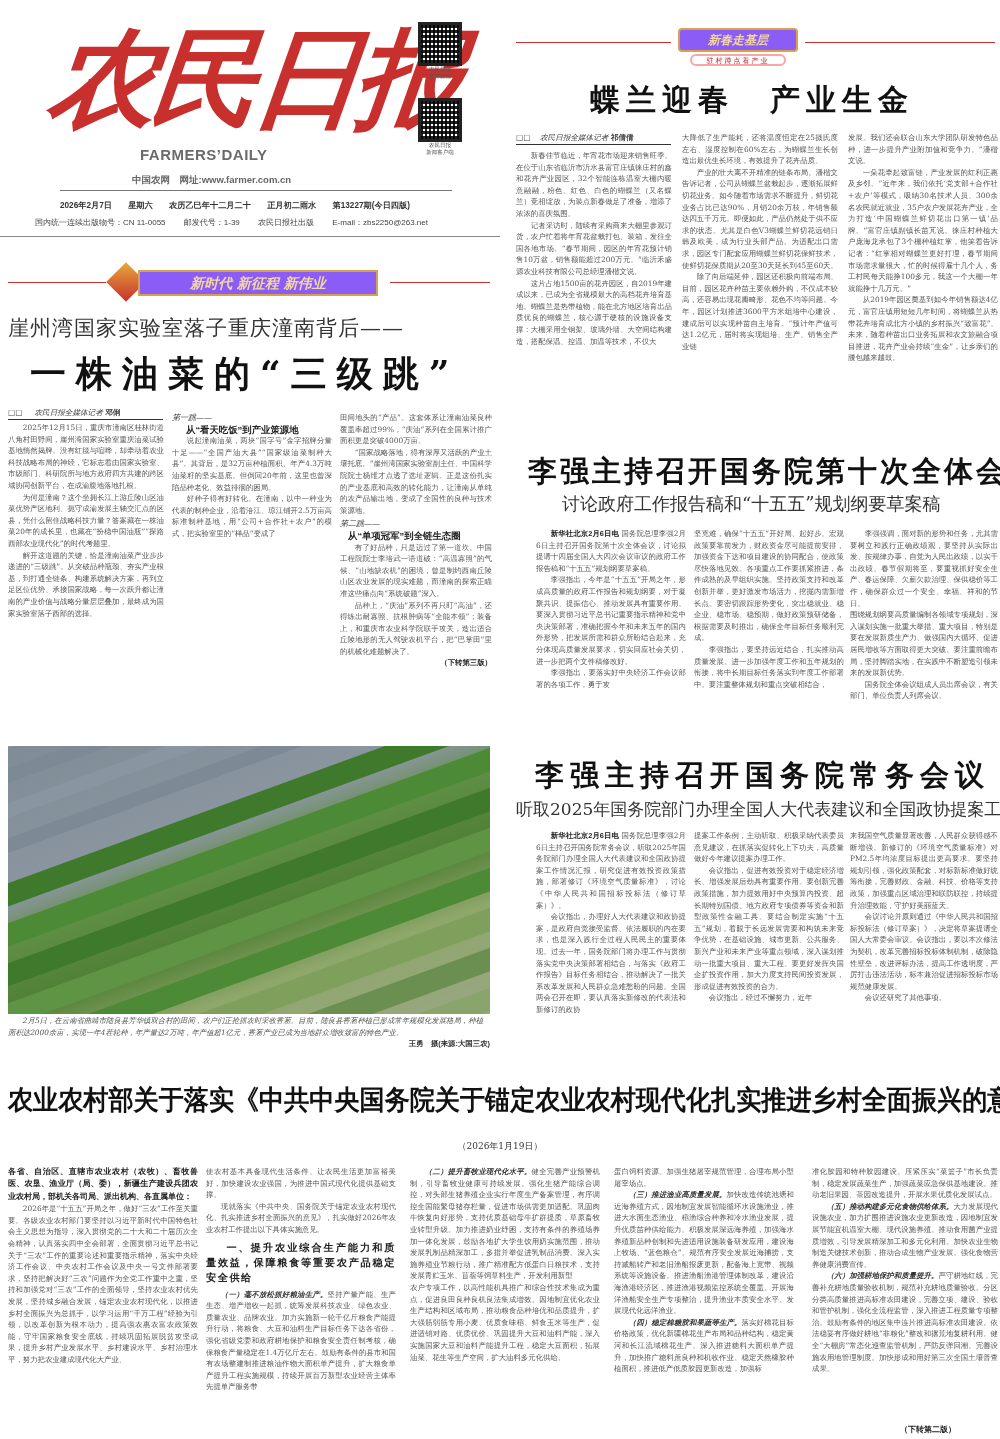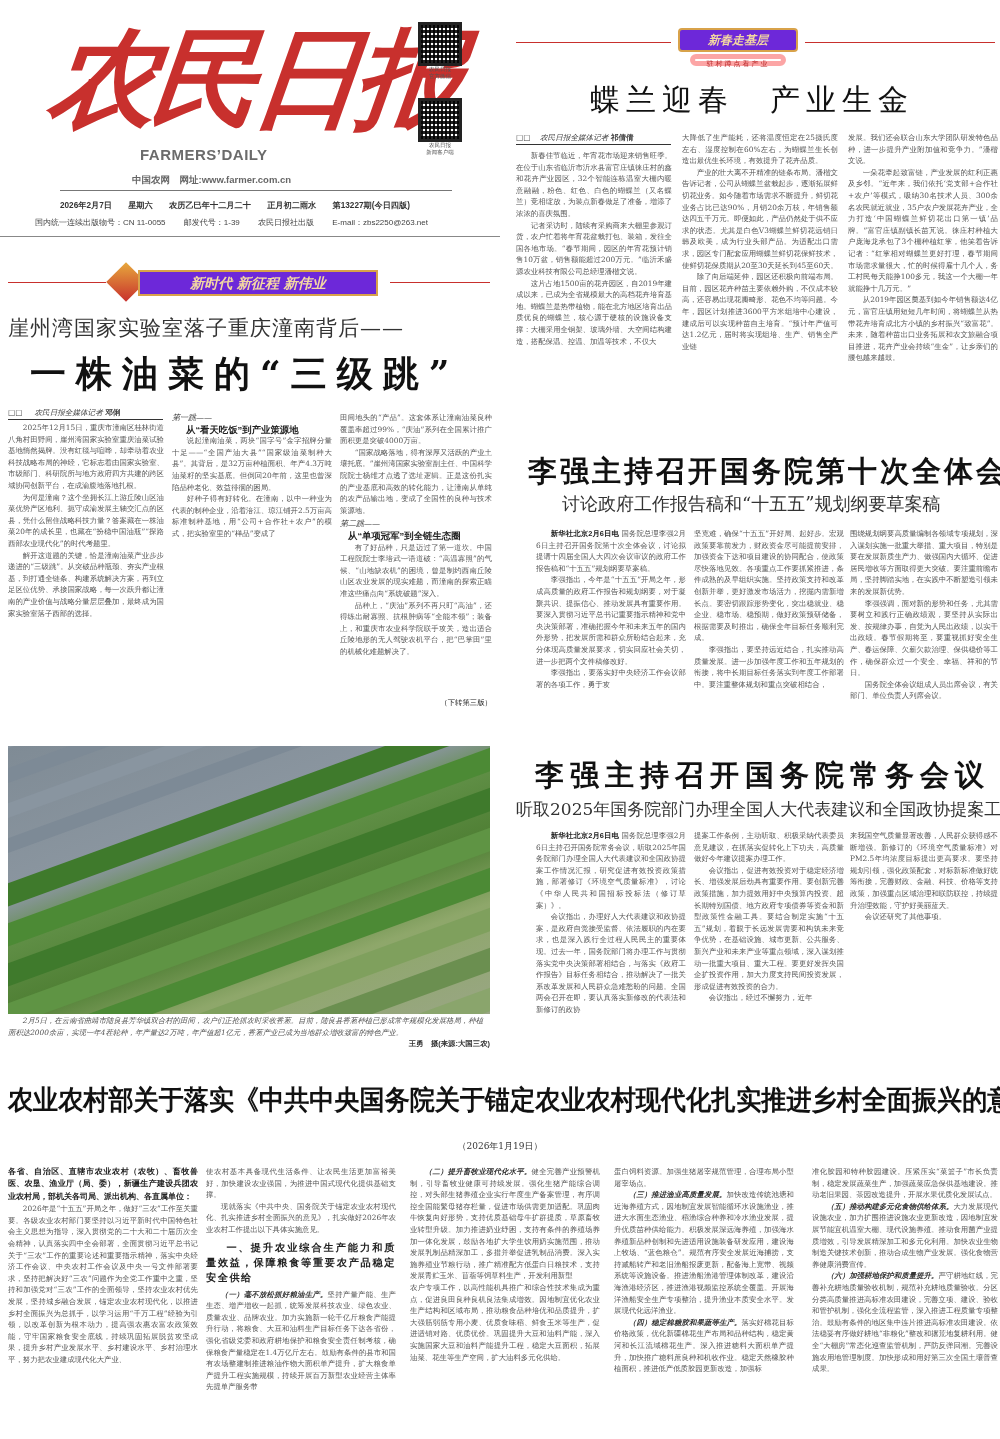--- a/index.html
+++ b/index.html
@@ -21,29 +21,29 @@
   .mast-info2 span { margin-right: 16px; }
   .mast-bottom-rule { left: 0; top: 236px; width: 500px; height: 1px; background: #888; }
   .qr { width: 44px; height: 44px; background:
       repeating-linear-gradient(90deg, #222 0 2px, #fff 2px 4px),
       repeating-linear-gradient(0deg, #222 0 3px, #fff 3px 5px);
       background-blend-mode: multiply; border: 3px solid #222; }
   .qr-label { font-family: "Liberation Sans", sans-serif; font-size: 5.5px; color: #555; text-align: center; line-height: 7px; width: 50px; }
 
   
   .banner-line { height: 1px; background: #c8302d; }
-  .banner-red { background: #6d28d9; color: #f3d7a2; font-style: italic; font-weight: bold; text-align: center; border: 2px solid #d8a24a; }
+  .banner-red { background: #8b5cf6; color: #f3d7a2; font-style: italic; font-weight: bold; text-align: center; border: 2px solid #d8a24a; }
 
   .hl-kicker { font-size: 21px; color: #333; letter-spacing: 1px; white-space: nowrap; }
   .hl-main { font-size: 36px; font-weight: bold; color: #111; letter-spacing: 10px; white-space: nowrap; }
   .byline { font-size: 7.6px; color: #444; border-bottom: 1px solid #333; padding-bottom: 1px; white-space: nowrap; font-style: italic; }
   .byline b { font-style: normal; }
   .sub-kicker { font-size: 8px; font-style: italic; color: #333; }
   .sub-head { font-size: 9.4px; font-weight: bold; color: #222; font-family: "Liberation Sans", sans-serif; }
-  .turn { font-weight: normal; color: #222; font-family: "Liberation Sans", sans-serif; float: right; margin-top: 40px; }
+  .turn { font-weight: bold; color: #222; font-family: "Liberation Sans", sans-serif; float: right; }
 
   .photo { left: 8px; top: 746px; width: 482px; height: 268px; overflow: hidden;
     background: linear-gradient(160deg, #7f8b95 0%, #8b96a0 35%, #5f8e45 45%, #4f7f34 60%, #8ea76a 75%, #9aa685 100%); }
   .photo .row { position: absolute; left: -200px; width: 1000px; height: 14px; transform: rotate(-20deg); transform-origin: left top; }
   .caption { left: 8px; top: 1015px; width: 482px; font-size: 7.4px; line-height: 11.5px; color: #555; font-style: italic; }
   .caption .credit { font-style: normal; font-weight: bold; float: right; color: #333; font-family: "Liberation Sans", sans-serif; margin-left: 36px; }
 
   .rt-title { font-size: 29px; font-weight: bold; color: #111; letter-spacing: 3px; white-space: nowrap; }
   .rt-sub { font-size: 18px; color: #333; white-space: nowrap; }
   .dateline { font-weight: bold; color: #222; font-family: "Liberation Sans", sans-serif; }
@@ -137,24 +137,24 @@
   <div class="row" style="top:450px;background:#6b8f50;height:22px;"></div>
   <div class="row" style="top:490px;background:#8aa56c;height:22px;"></div>
 </div>
 <div class="abs caption">
   <span style="padding-left:2em;">2月5日，在云南省曲靖市陆良县芳华镇双合村的田间，农户们正抢抓农时采收香葱。目前，陆良县香葱种植已形成常年规模化发展格局，种植面积达2000余亩，实现一年4茬轮种，年产量达2万吨，年产值超1亿元，香葱产业已成为当地群众增收致富的特色产业。</span>
   <span class="credit">王勇　摄(来源:大国三农)</span>
 </div>
 
 <div class="abs banner-line" style="left:516px;top:42px;width:155px;"></div>
 <div class="abs banner-red" style="left:678px;top:28px;width:120px;height:24px;line-height:20px;font-size:12px;border-radius:4px;">新春走基层</div>
-<div class="abs" style="left:690px;top:54px;width:96px;height:12px;font-size:7px;color:#b8292a;text-align:center;letter-spacing:2px;border:5px solid #fca5a5;border-radius:6px;line-height:10px;">驻村蹲点看产业</div>
+<div class="abs" style="left:690px;top:54px;width:96px;height:12px;font-size:7px;color:#b8292a;text-align:center;letter-spacing:2px;border:2px solid #fca5a5;border-radius:6px;line-height:10px;">驻村蹲点看产业</div>
 <div class="abs banner-line" style="left:805px;top:42px;width:190px;"></div>
 
-<div class="abs" style="left:590px;top:80px;font-size:30px;font-weight:normal;color:#111;letter-spacing:6px;white-space:pre;">蝶兰迎春　产业生金</div>
+<div class="abs" style="left:590px;top:80px;font-size:30px;font-weight:bold;color:#111;letter-spacing:6px;white-space:pre;">蝶兰迎春　产业生金</div>
 
 <div class="abs byline" style="left:516px;top:133px;width:155px;">
   <span>□□</span>&nbsp;&nbsp;&nbsp;
   <span>农民日报全媒体记者</span>
   <b>祁倩倩</b>
 </div>
 
 <div class="col body-text" style="left:516px;top:150px;width:156px;height:285px;">
   <p>新春佳节临近，年宵花市场迎来销售旺季。在位于山东省临沂市沂水县富官庄镇徕庄村的鑫和花卉产业园区，32个智能连栋温室大棚内暖意融融，粉色、红色、白色的蝴蝶兰（又名蝶兰）竞相绽放，为装点新春做足了准备，增添了浓浓的喜庆氛围。</p>
   <p>记者采访时，陆续有采购商来大棚里参观订货，农户忙着将年宵花盆栽打包、装箱，发往全国各地市场。“春节期间，园区的年宵花预计销售10万盆，销售额能超过200万元。”临沂禾盛源农业科技有限公司总经理潘楷文说。</p>
@@ -177,39 +177,40 @@
 <div class="col body-text" style="left:536px;top:528px;width:150px;height:215px;">
   <p><span class="dateline">新华社北京2月6日电</span>&nbsp;<span>国务院总理李强2月6日主持召开国务院第十次全体会议，讨论拟提请十四届全国人大四次会议审议的政府工作报告稿和“十五五”规划纲要草案稿。</span></p>
   <p>李强指出，今年是“十五五”开局之年，形成高质量的政府工作报告和规划纲要，对于凝聚共识、提振信心、推动发展具有重要作用。要深入贯彻习近平总书记重要指示精神和党中央决策部署，准确把握今年和未来五年的国内外形势，把发展所需和群众所盼结合起来，充分体现高质量发展要求，切实回应社会关切，进一步把两个文件稿修改好。</p>
   <p>李强指出，要落实好中央经济工作会议部署的各项工作，勇于攻</p>
 </div>
 <div class="col body-text" style="left:694px;top:528px;width:150px;height:215px;">
   <p style="text-indent:0">坚克难，确保“十五五”开好局、起好步。宏观政策要靠前发力，财政资金尽可能提前安排，加强资金下达和项目建设的协同配合，使政策尽快落地见效。各项重点工作要抓紧推进，条件成熟的及早组织实施。坚持政策支持和改革创新并举，更好激发市场活力，挖掘内需新增长点。要密切跟踪形势变化，突出稳就业、稳企业、稳市场、稳预期，做好政策预研储备，根据需要及时推出，确保全年目标任务顺利完成。</p>
   <p>李强指出，要坚持远近结合，扎实推动高质量发展。进一步加强年度工作和五年规划的衔接，将中长期目标任务落实到年度工作部署中。要注重整体规划和重点突破相结合，</p>
 </div>
 <div class="col body-text" style="left:850px;top:528px;width:148px;height:215px;">
+  <p>李强强调，面对新的形势和任务，尤其需要树立和践行正确政绩观，要坚持从实际出发、按规律办事，自觉为人民出政绩，以实干出政绩。春节假期将至，要重视抓好安全生产、春运保障、欠薪欠款治理、保供稳价等工作，确保群众过一个安全、幸福、祥和的节日。</p>
   <p style="text-indent:0">围绕规划纲要高质量编制各领域专项规划，深入谋划实施一批重大举措、重大项目，特别是要在发展新质生产力、做强国内大循环、促进居民增收等方面取得更大突破。要注重前瞻布局，坚持脚踏实地，在实践中不断塑造引领未来的发展新优势。</p>
-  <p>李强强调，面对新的形势和任务，尤其需要树立和践行正确政绩观，要坚持从实际出发、按规律办事，自觉为人民出政绩，以实干出政绩。春节假期将至，要重视抓好安全生产、春运保障、欠薪欠款治理、保供稳价等工作，确保群众过一个安全、幸福、祥和的节日。</p>
   <p>国务院全体会议组成人员出席会议，有关部门、单位负责人列席会议。</p>
 </div>
 
 <div class="abs rt-title" style="left:535px;top:756px;letter-spacing:6px;">李强主持召开国务院常务会议</div>
 <div class="abs rt-sub" style="left:516px;top:798px;font-size:17px;">听取2025年国务院部门办理全国人大代表建议和全国政协提案工作情况汇报等</div>
 
 <div class="col body-text" style="left:536px;top:830px;width:150px;height:235px;">
   <p><span class="dateline">新华社北京2月6日电</span>&nbsp;<span>国务院总理李强2月6日主持召开国务院常务会议，听取2025年国务院部门办理全国人大代表建议和全国政协提案工作情况汇报，研究促进有效投资政策措施，部署修订《环境空气质量标准》，讨论《中华人民共和国招标投标法（修订草案）》。</span></p>
   <p>会议指出，办理好人大代表建议和政协提案，是政府自觉接受监督、依法履职的内在要求，也是深入践行全过程人民民主的重要体现。过去一年，国务院部门将办理工作与贯彻落实党中央决策部署相结合，与落实《政府工作报告》目标任务相结合，推动解决了一批关系改革发展和人民群众急难愁盼的问题。全国两会召开在即，要认真落实新修改的代表法和新修订的政协</p>
 </div>
 <div class="col body-text" style="left:694px;top:830px;width:150px;height:235px;">
   <p style="text-indent:0">提案工作条例，主动听取、积极采纳代表委员意见建议，在抓落实促转化上下功夫，高质量做好今年建议提案办理工作。</p>
   <p>会议指出，促进有效投资对于稳定经济增长、增强发展后劲具有重要作用。要创新完善政策措施，加力提效用好中央预算内投资、超长期特别国债、地方政府专项债券等资金和新型政策性金融工具。要结合制定实施“十五五”规划，着眼于长远发展需要和构筑未来竞争优势，在基础设施、城市更新、公共服务、新兴产业和未来产业等重点领域，深入谋划推动一批重大项目、重大工程。要更好发挥央国企扩投资作用，加大力度支持民间投资发展，形成促进有效投资的合力。</p>
   <p>会议指出，经过不懈努力，近年</p>
 </div>
 <div class="col body-text" style="left:850px;top:830px;width:148px;height:235px;">
   <p style="text-indent:0">来我国空气质量显著改善，人民群众获得感不断增强。新修订的《环境空气质量标准》对PM2.5年均浓度目标提出更高要求。要坚持规划引领，强化政策配套，对标新标准做好统筹衔接，完善财政、金融、科技、价格等支持政策，加强重点区域治理和联防联控，持续提升治理效能，守护好美丽蓝天。</p>
+  <p>会议讨论并原则通过《中华人民共和国招标投标法（修订草案）》，决定将草案提请全国人大常委会审议。会议指出，要以本次修法为契机，改革完善招标投标体制机制，破除隐性壁垒，改进评标办法，提高工作透明度，严厉打击违法活动，标本兼治促进招标投标市场规范健康发展。</p>
   <p>会议还研究了其他事项。</p>
 </div>
 
 <div class="abs bottom-title">农业农村部关于落实《中共中央国务院关于锚定农业农村现代化扎实推进乡村全面振兴的意见》的实施意见</div>
 <div class="abs bottom-date">（2026年1月19日）</div>
 
 <div class="col body-text" style="left:8px;top:1166px;width:190px;height:273px;">
   <p class="addr">各省、自治区、直辖市农业农村（农牧）、畜牧兽医、农垦、渔业厅（局、委），新疆生产建设兵团农业农村局，部机关各司局、派出机构、各直属单位：</p>
   <p>2026年是“十五五”开局之年，做好“三农”工作至关重要。各级农业农村部门要坚持以习近平新时代中国特色社会主义思想为指导，深入贯彻党的二十大和二十届历次全会精神，认真落实四中全会部署，全面贯彻习近平总书记关于“三农”工作的重要论述和重要指示精神，落实中央经济工作会议、中央农村工作会议及中央一号文件部署要求，坚持把解决好“三农”问题作为全党工作重中之重，坚持和加强党对“三农”工作的全面领导，坚持农业农村优先发展，坚持城乡融合发展，锚定农业农村现代化，以推进乡村全面振兴为总抓手，以学习运用“千万工程”经验为引领，以改革创新为根本动力，提高强农惠农富农政策效能，守牢国家粮食安全底线，持续巩固拓展脱贫攻坚成果，提升乡村产业发展水平、乡村建设水平、乡村治理水平，努力把农业建成现代化大产业、</p>
 </div>

